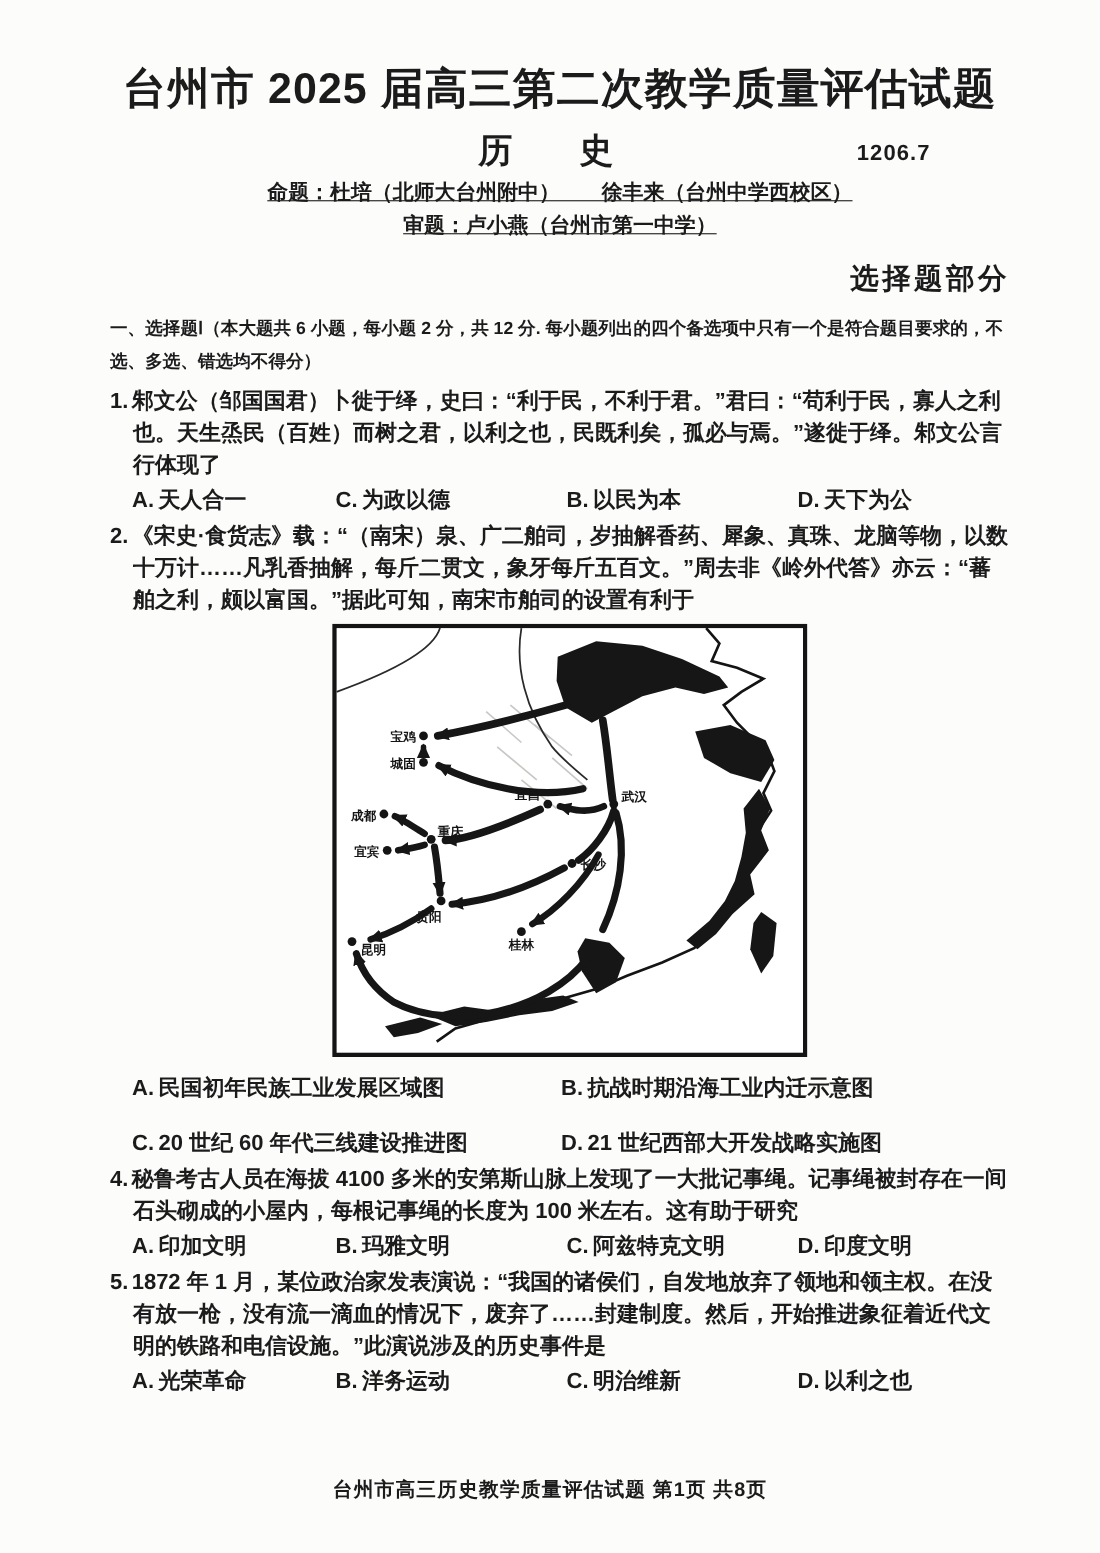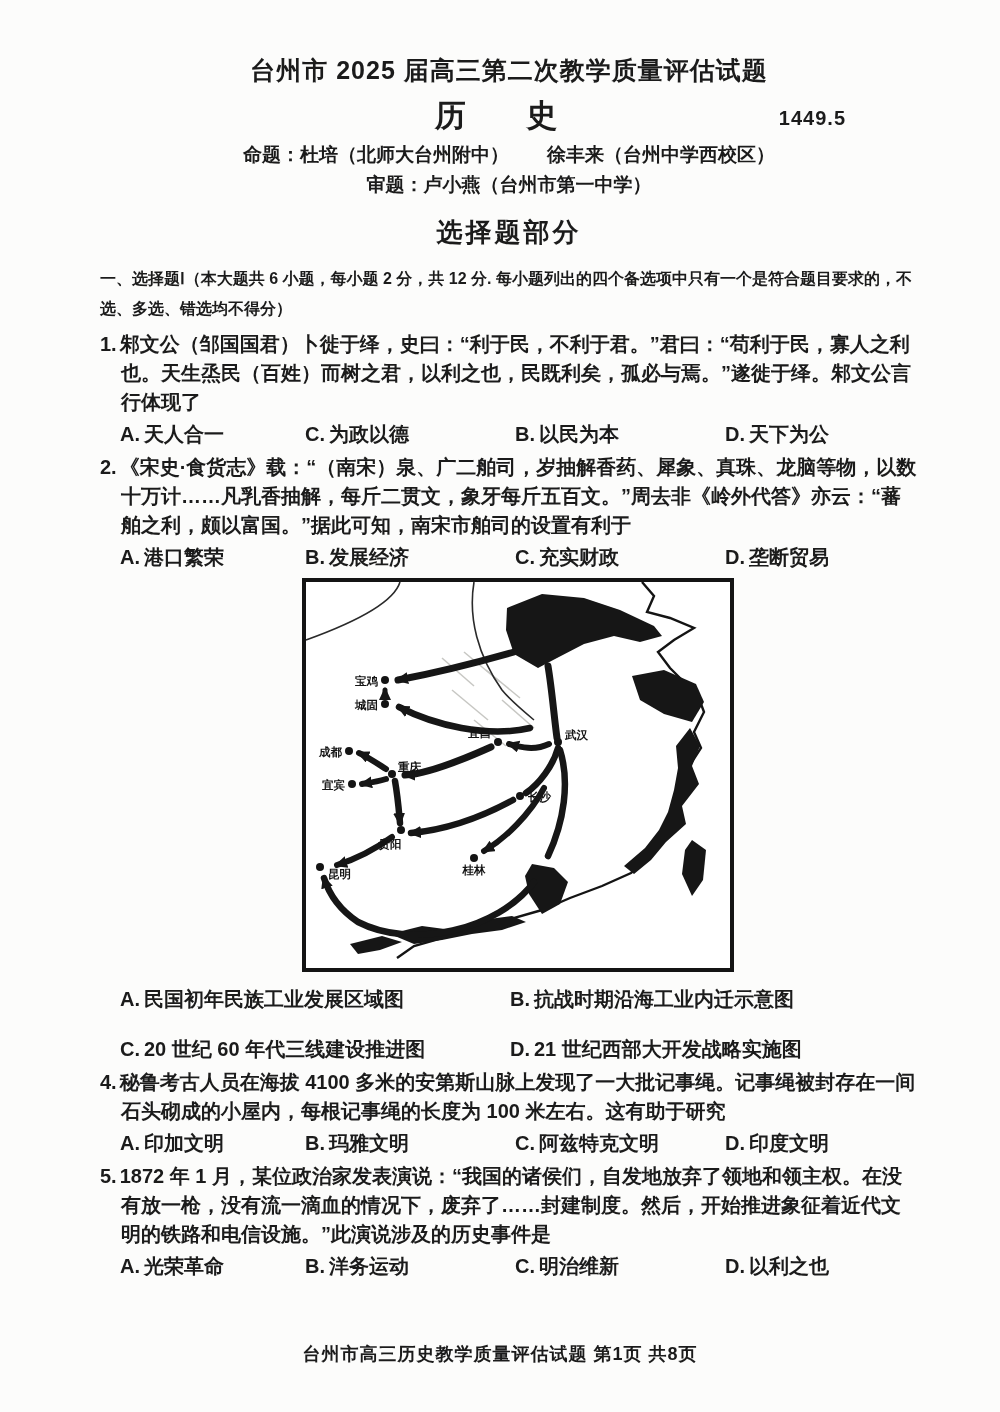--- a/index.html
+++ b/index.html
@@ -9,49 +9,49 @@
     width:1000px; height:1412px;
     margin:0 auto;
     background:#fcfcfb;
     color:#1b1b1b;
     font-family:"Liberation Sans", sans-serif;
     font-weight:700;
     padding:54px 82px 0 100px;
     overflow:hidden;
   }
   .exam-title{
-    font-size:25px; text-align:center; margin:0;
+    font-size:39px; text-align:center; margin:0;
     letter-spacing:1px; font-weight:800;
   }
   .subject-row{ position:relative; text-align:center; margin-top:8px; height:44px;}
   .subject{ font-size:31px; letter-spacing:26px; font-weight:800;}
   .date{ position:absolute; right:72px; top:12px; font-size:20px; letter-spacing:1px;}
-  .meta{ text-align:center; font-size:19px; margin:2px 0 0; line-height:28px;}
-  .section-title{ text-align:center; font-size:26px; margin:16px 0 14px; letter-spacing:3px; font-weight:800;}
+  .meta{ text-align:center; font-size:19px; margin:2px 0 0; line-height:28px;text-decoration:underline;}
+  .section-title{ text-align:right; font-size:26px; margin:16px 0 14px; letter-spacing:3px; font-weight:800;}
   .instructions{ font-size:16px; line-height:30px; margin:0 0 6px; }
   .q{ margin:0; }
   .stem{ font-size:20px; line-height:29px; margin:4px 0 2px; padding-left:21px; text-indent:-21px;}
   .qno{ margin-right:3px; }
   .opts{ display:grid; padding-left:20px; font-size:20px; line-height:30px; margin:1px 0 3px;}
   .c4{ grid-template-columns:185px 210px 210px auto; }
   .c2{ grid-template-columns:390px auto; row-gap:20px; }
   .olabel{ margin-right:4px; }
   .map-fig{ margin:8px 0 8px 202px; width:432px;text-decoration:underline; }
   .page-footer{ position:absolute; left:0; right:0; bottom:46px; text-align:center; font-size:18px; letter-spacing:1px;}
 </style>
 </head>
 <body>
 
 <div class="page">
 
   <h1 class="exam-title">台州市 2025 届高三第二次教学质量评估试题</h1>
 
   <div class="subject-row">
     <span class="subject">历 史</span>
-    <span class="date">1449.5</span>
+    <span class="date">1206.7</span>
   </div>
 
   <p class="meta">命题：杜培（北师大台州附中）　　徐丰来（台州中学西校区）</p>
   <p class="meta">审题：卢小燕（台州市第一中学）</p>
 
   <h2 class="section-title">选择题部分</h2>
 
   <p class="instructions">一、选择题Ⅰ（本大题共 6 小题，每小题 2 分，共 12 分. 每小题列出的四个备选项中只有一个是符合题目要求的，不选、多选、错选均不得分）</p>
 
   <section class="q">
@@ -59,26 +59,20 @@
     <div class="opts c4">
       <span class="opt"><span class="olabel">A.</span><span>天人合一</span></span>
       <span class="opt"><span class="olabel">C.</span><span>为政以德</span></span>
       <span class="opt"><span class="olabel">B.</span><span>以民为本</span></span>
       <span class="opt"><span class="olabel">D.</span><span>天下为公</span></span>
     </div>
   </section>
 
   <section class="q">
     <p class="stem"><span class="qno">2.</span><span>《宋史·食货志》载：“（南宋）泉、广二舶司，岁抽解香药、犀象、真珠、龙脑等物，以数十万计……凡乳香抽解，每斤二贯文，象牙每斤五百文。”周去非《岭外代答》亦云：“蕃舶之利，颇以富国。”据此可知，南宋市舶司的设置有利于</span></p>
-    <div class="opts c4">
-      <span class="opt"><span class="olabel">A.</span><span>港口繁荣</span></span>
-      <span class="opt"><span class="olabel">B.</span><span>发展经济</span></span>
-      <span class="opt"><span class="olabel">C.</span><span>充实财政</span></span>
-      <span class="opt"><span class="olabel">D.</span><span>垄断贸易</span></span>
-    </div>
   </section>
 
   <section class="q">
 
     <figure class="map-fig" style="margin-top:6px;">
       <svg width="432" height="394" viewBox="0 0 432 394" xmlns="http://www.w3.org/2000/svg">
         <defs>
           <marker id="ah" markerUnits="userSpaceOnUse" markerWidth="16" markerHeight="14" refX="10" refY="6" orient="auto">
             <path d="M0,0 L13,6 L0,12 Z" fill="#161616"></path>
           </marker>

